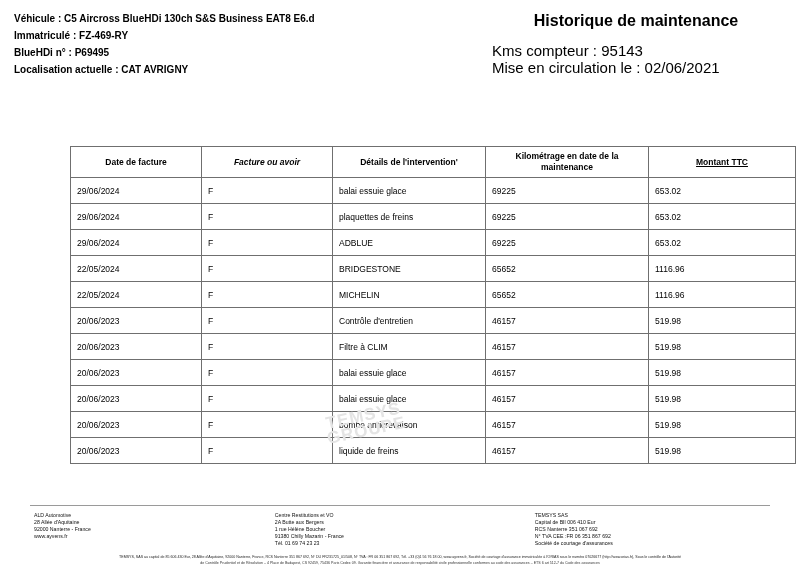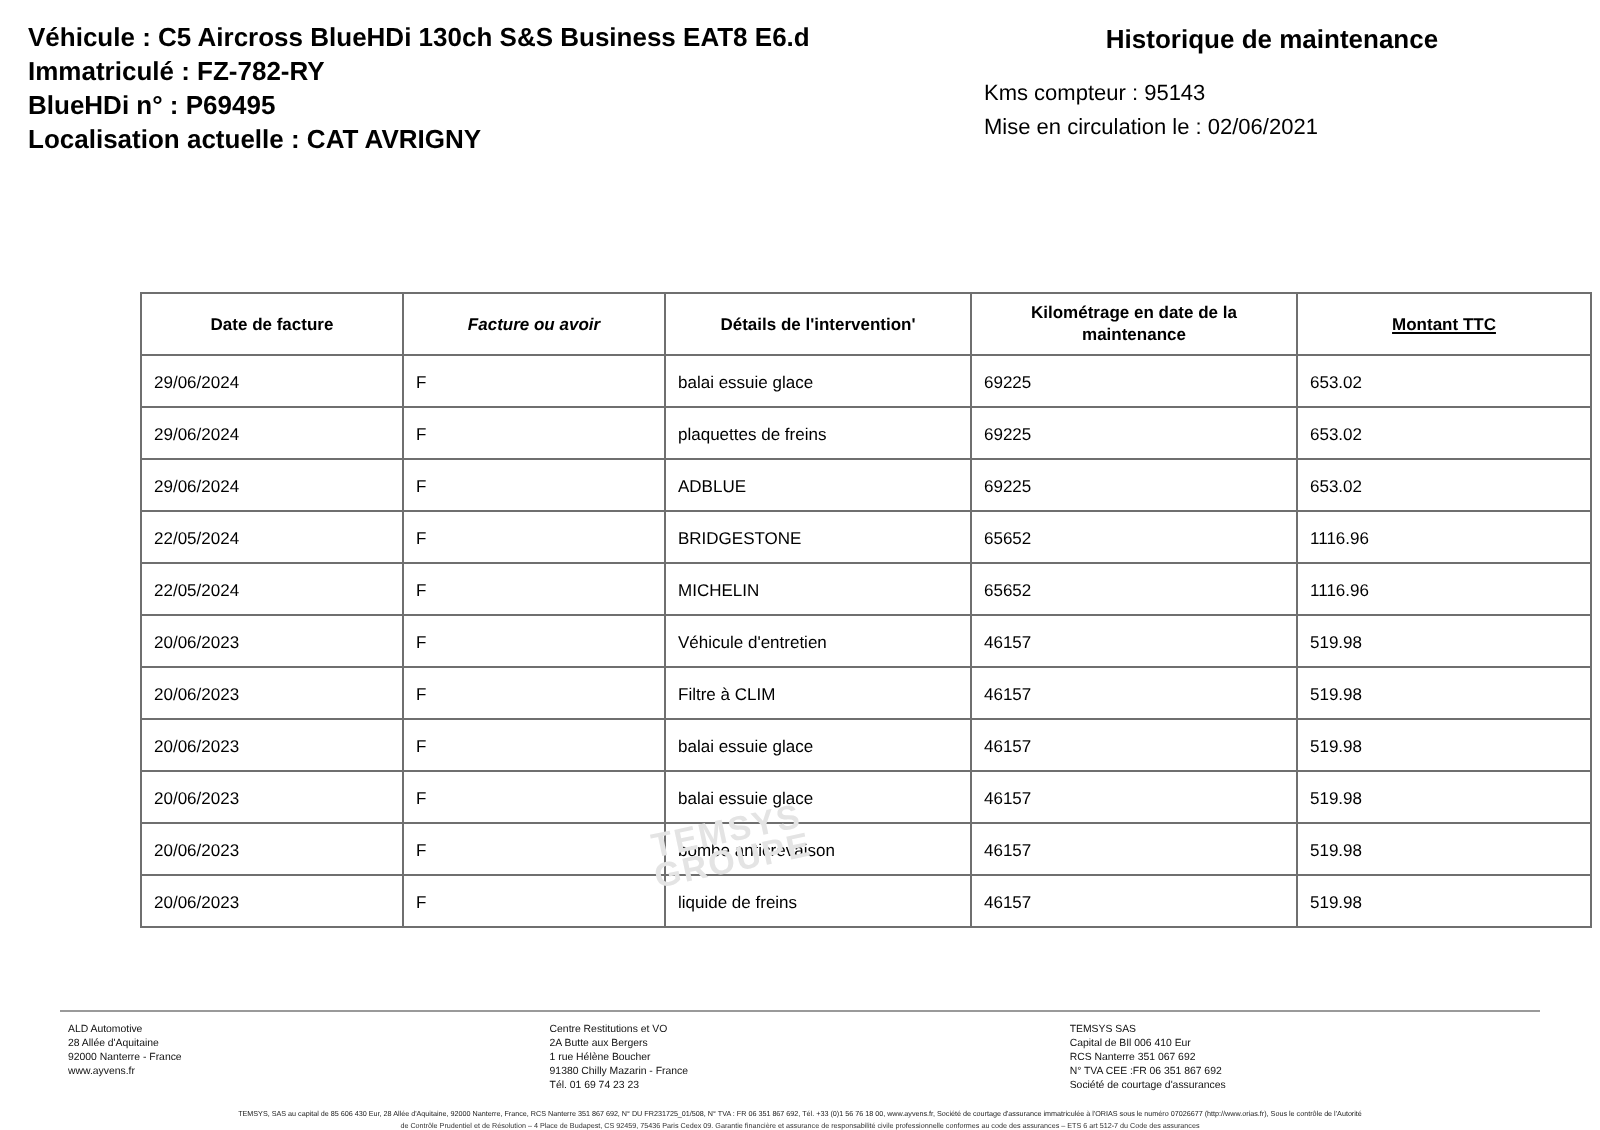--- a/index.html
+++ b/index.html
@@ -23,40 +23,40 @@
   }
 
   
   .header {
     display: flex;
     justify-content: space-between;
     align-items: flex-start;
     padding: 10px 14px 0 14px;
   }
   .header-left {
-    font-size: 13px;
+    font-size: 10px;
     line-height: 17px;
     font-weight: bold;
     color: #000;
   }
   .header-left div {
     white-space: nowrap;
   }
   .header-right {
     width: 300px;
     padding-top: 2px;
   }
   .doc-title {
-    font-size: 13px;
+    font-size: 16px;
     font-weight: bold;
     text-align: center;
     margin-bottom: 12px;
   }
   .meta-line {
-    font-size: 11px;
+    font-size: 15px;
     line-height: 17px;
     padding-left: 6px;
   }
 
   
   .table-wrap {
     position: absolute;
     left: 70px;
     top: 146px;
     width: 660px;
@@ -149,21 +149,21 @@
   .legal .l2 { color: #333; }
 </style>
 </head>
 <body>
 
 <div class="page">
 
   <div class="header">
     <div class="header-left">
       <div>Véhicule : C5 Aircross BlueHDi 130ch S&amp;S Business EAT8 E6.d</div>
-      <div>Immatriculé : FZ-782-RY</div>
+      <div>Immatriculé : FZ-469-RY</div>
       <div>BlueHDi n° : P69495</div>
       <div>Localisation actuelle : CAT AVRIGNY</div>
     </div>
     <div class="header-right">
       <div class="doc-title">Historique de maintenance</div>
       <div class="meta-line">Kms compteur : 95143</div>
       <div class="meta-line">Mise en circulation le : 02/06/2021</div>
     </div>
   </div>
 
@@ -211,21 +211,21 @@
         <tr>
           <td class="c-date">22/05/2024</td>
           <td class="c-fa">F</td>
           <td class="c-det">MICHELIN</td>
           <td class="c-km">65652</td>
           <td class="c-mt">1116.96</td>
         </tr>
         <tr>
           <td class="c-date">20/06/2023</td>
           <td class="c-fa">F</td>
-          <td class="c-det">Véhicule d'entretien</td>
+          <td class="c-det">Contrôle d'entretien</td>
           <td class="c-km">46157</td>
           <td class="c-mt">519.98</td>
         </tr>
         <tr>
           <td class="c-date">20/06/2023</td>
           <td class="c-fa">F</td>
           <td class="c-det">Filtre à  CLIM</td>
           <td class="c-km">46157</td>
           <td class="c-mt">519.98</td>
         </tr>

